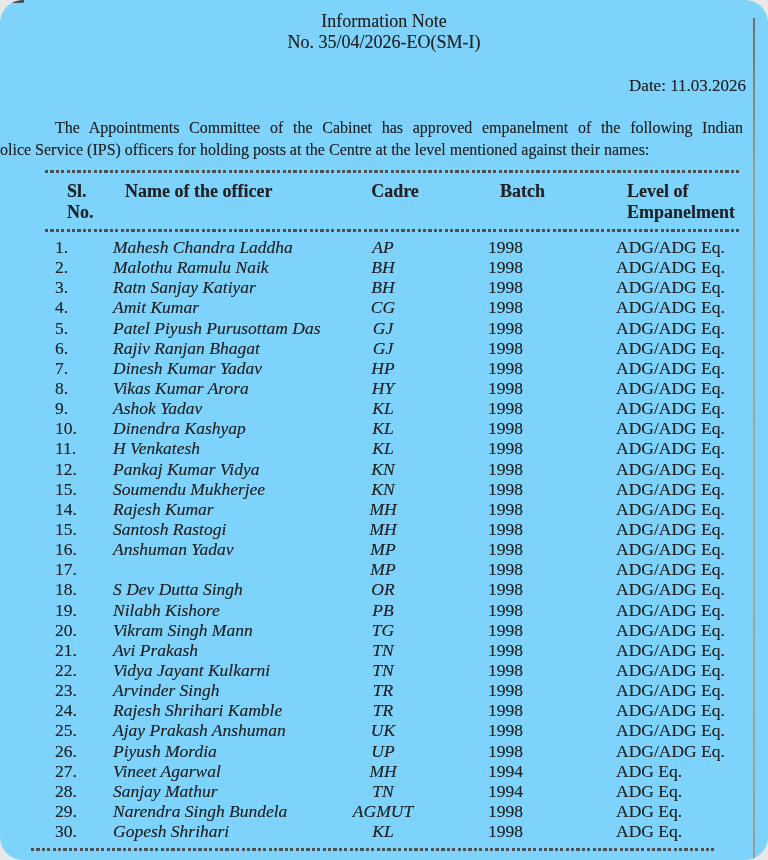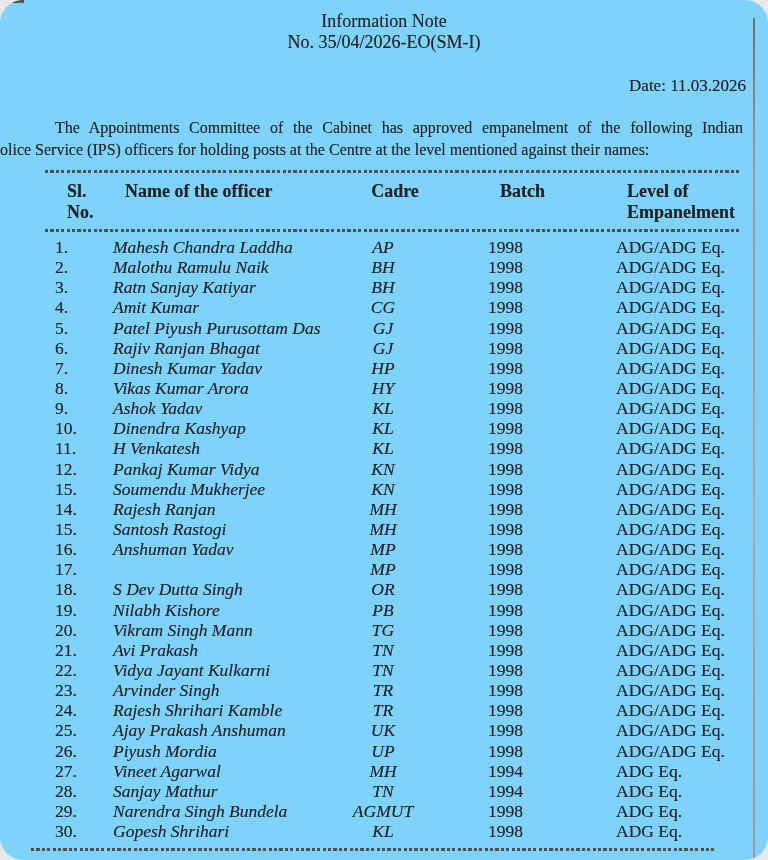--- a/index.html
+++ b/index.html
@@ -174,21 +174,21 @@
       </div>
       <div class="trow">
         <span class="cell cell-sl">15.</span>
         <span class="cell cell-name">Soumendu Mukherjee</span>
         <span class="cell cell-cadre">KN</span>
         <span class="cell cell-batch">1998</span>
         <span class="cell cell-level">ADG/ADG Eq.</span>
       </div>
       <div class="trow">
         <span class="cell cell-sl">14.</span>
-        <span class="cell cell-name">Rajesh Ranjan</span>
+        <span class="cell cell-name">Rajesh Kumar</span>
         <span class="cell cell-cadre">MH</span>
         <span class="cell cell-batch">1998</span>
         <span class="cell cell-level">ADG/ADG Eq.</span>
       </div>
       <div class="trow">
         <span class="cell cell-sl">15.</span>
         <span class="cell cell-name">Santosh Rastogi</span>
         <span class="cell cell-cadre">MH</span>
         <span class="cell cell-batch">1998</span>
         <span class="cell cell-level">ADG/ADG Eq.</span>

